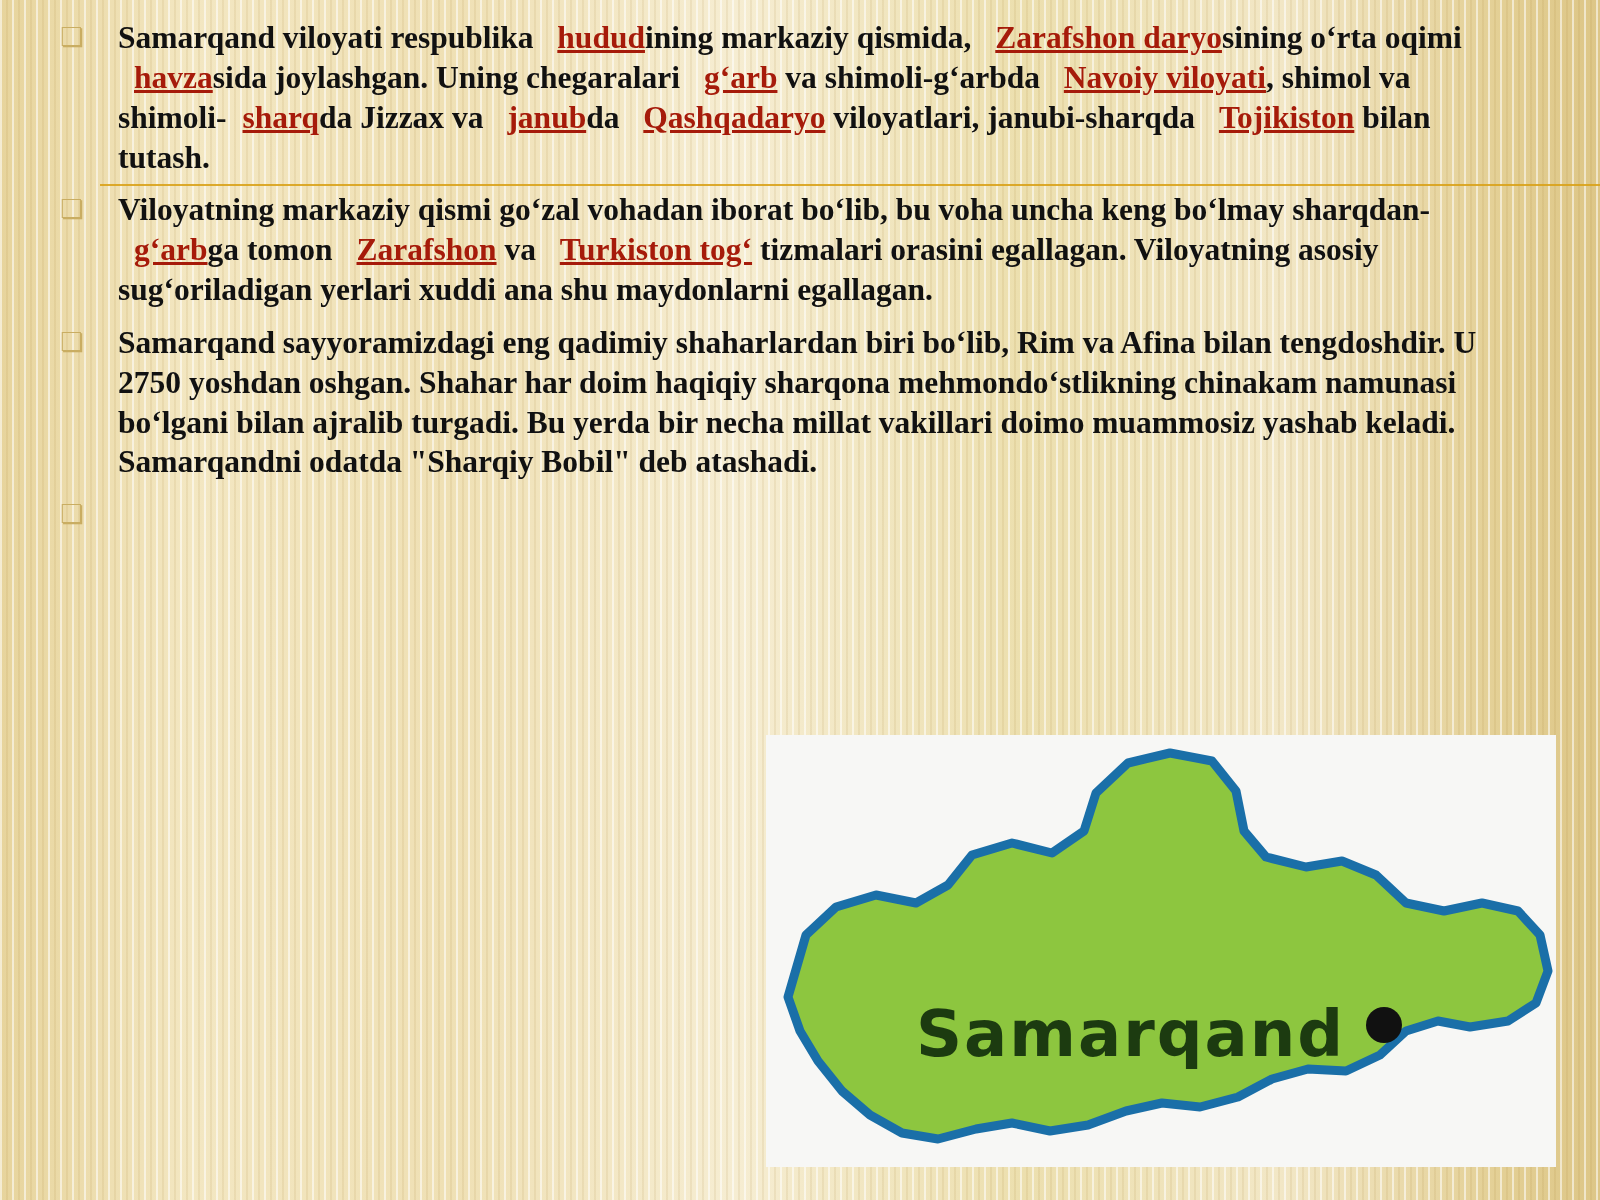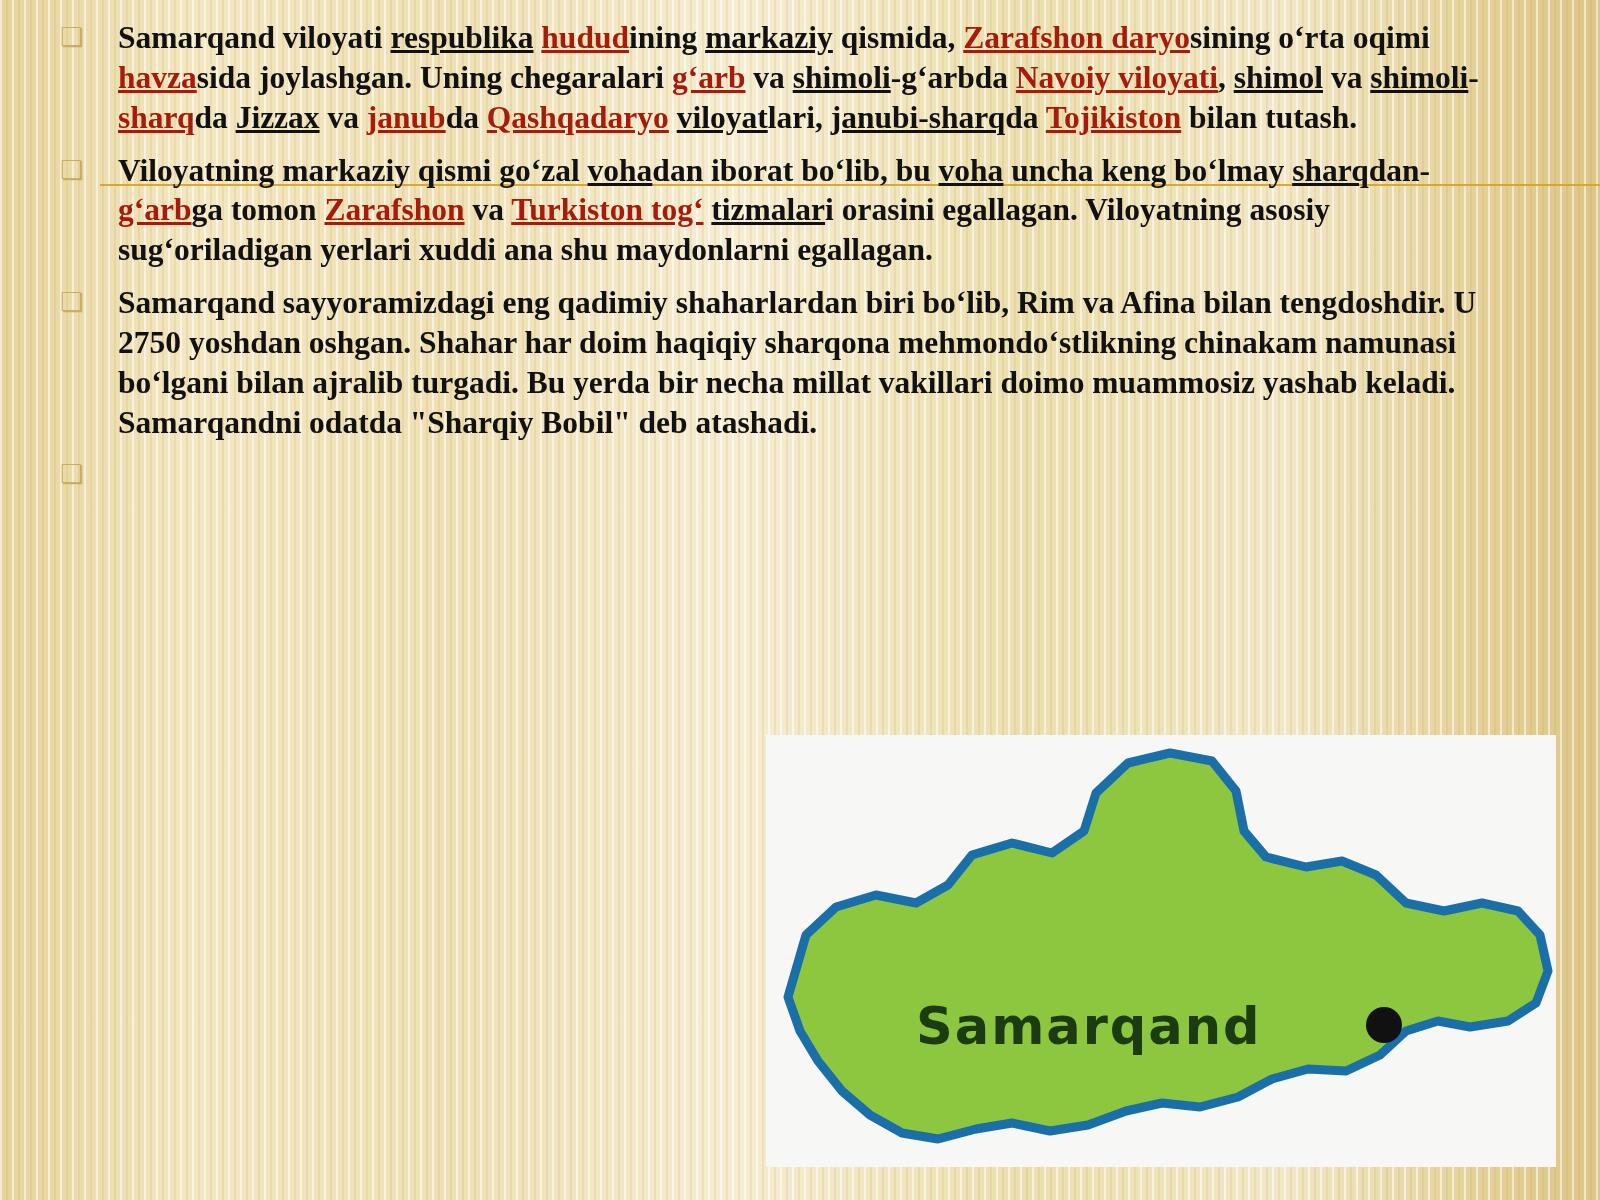--- a/index.html
+++ b/index.html
@@ -81,22 +81,22 @@
     left: 60px;
     top: 6px;
     width: 22px;
     height: 26px;
     color: #c9ad62;
     font-size: 26px;
     line-height: 26px;
     font-family: "DejaVu Sans", sans-serif;
   }
 
-  .u   { text-decoration: underline; }
-  .red { color: #a61b0a; }
+  .u   { }
+  .red { color: #a61b0a; margin-left: 16px; }
   .red.u { text-decoration: underline; }
 
   
   #map-figure {
     position: absolute;
     left: 766px;
     top: 735px;
     width: 790px;
     height: 432px;
     background: #f7f7f5;
@@ -105,21 +105,21 @@
   #map-figure svg {
     display: block;
     width: 100%;
     height: 100%;
   }
   #map-label {
     position: absolute;
     left: 150px;
     top: 262px;
     font-family: "DejaVu Sans", sans-serif;
-    font-size: 51px;
+    font-size: 64px;
     font-weight: bold;
     letter-spacing: 2px;
     color: #1c3b10;
   }
   #map-dot {
     position: absolute;
     left: 600px;
     top: 272px;
     width: 36px;
     height: 36px;

